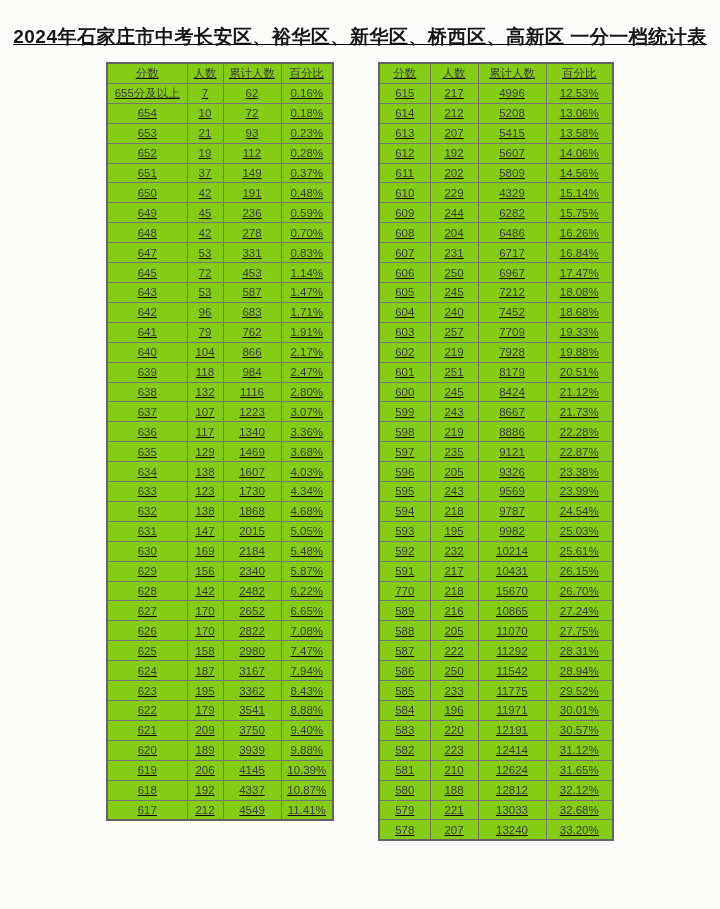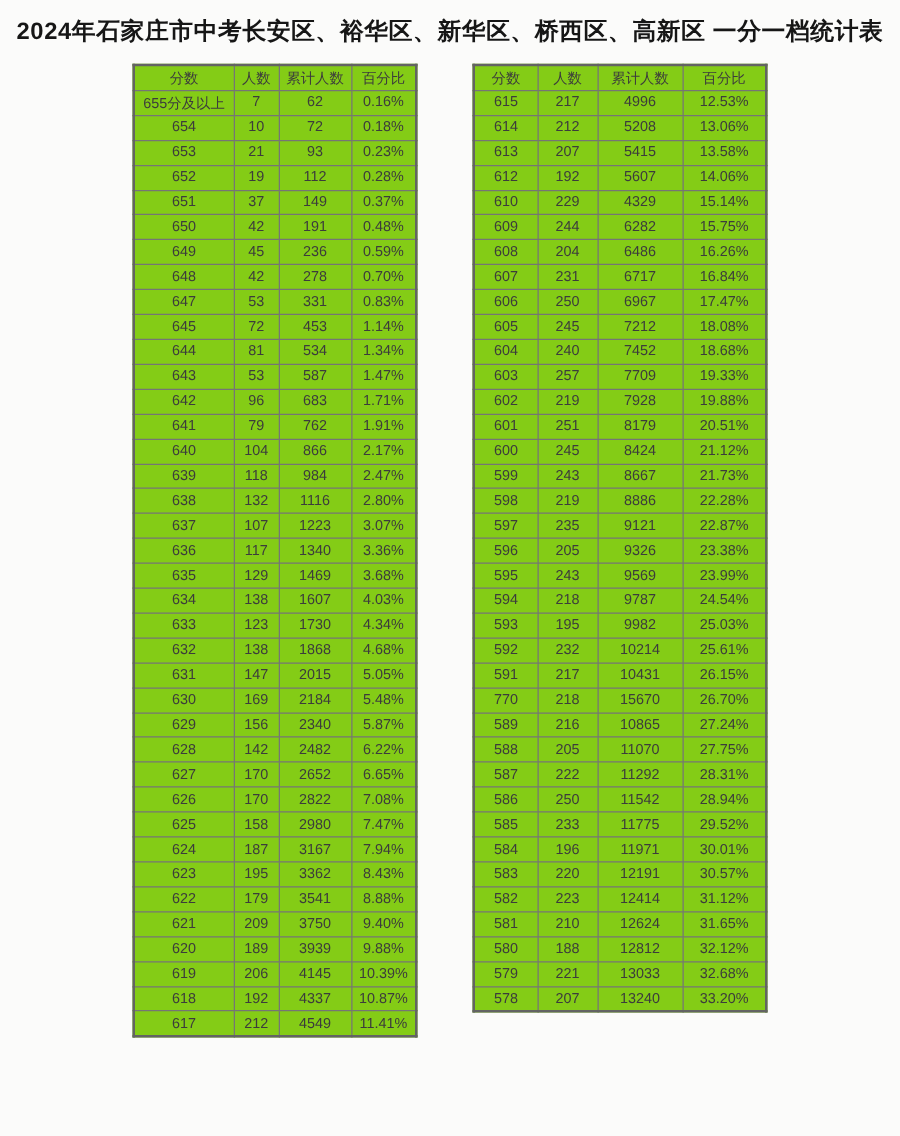--- a/index.html
+++ b/index.html
@@ -10,21 +10,22 @@
     width: 720px;
     height: 909px;
     background: #fbfbfa;
     font-family: "Liberation Sans", "DejaVu Sans", sans-serif;
     overflow: hidden;
   }
   .page {
     width: 720px;
     height: 909px;
     box-sizing: border-box;
-    padding-top: 13px;
+    padding-top: 24px;
+    text-decoration: underline;
   }
   h1.title {
     margin: 0 0 12px 0;
     text-align: center;
     font-size: 19px;
     line-height: 26px;
     font-weight: bold;
     color: #161616;
     letter-spacing: 0.5px;
     white-space: nowrap;
@@ -144,26 +145,20 @@
             <td>331</td>
             <td>0.83%</td>
           </tr>
           <tr>
             <td>645</td>
             <td>72</td>
             <td>453</td>
             <td>1.14%</td>
           </tr>
           <tr>
-            <td>644</td>
-            <td>81</td>
-            <td>534</td>
-            <td>1.34%</td>
-          </tr>
-          <tr>
             <td>643</td>
             <td>53</td>
             <td>587</td>
             <td>1.47%</td>
           </tr>
           <tr>
             <td>642</td>
             <td>96</td>
             <td>683</td>
             <td>1.71%</td>
@@ -355,20 +350,26 @@
             <td>5415</td>
             <td>13.58%</td>
           </tr>
           <tr>
             <td>612</td>
             <td>192</td>
             <td>5607</td>
             <td>14.06%</td>
           </tr>
           <tr>
+            <td>611</td>
+            <td>202</td>
+            <td>5809</td>
+            <td>14.56%</td>
+          </tr>
+          <tr>
             <td>610</td>
             <td>229</td>
             <td>4329</td>
             <td>15.14%</td>
           </tr>
           <tr>
             <td>609</td>
             <td>244</td>
             <td>6282</td>
             <td>15.75%</td>

